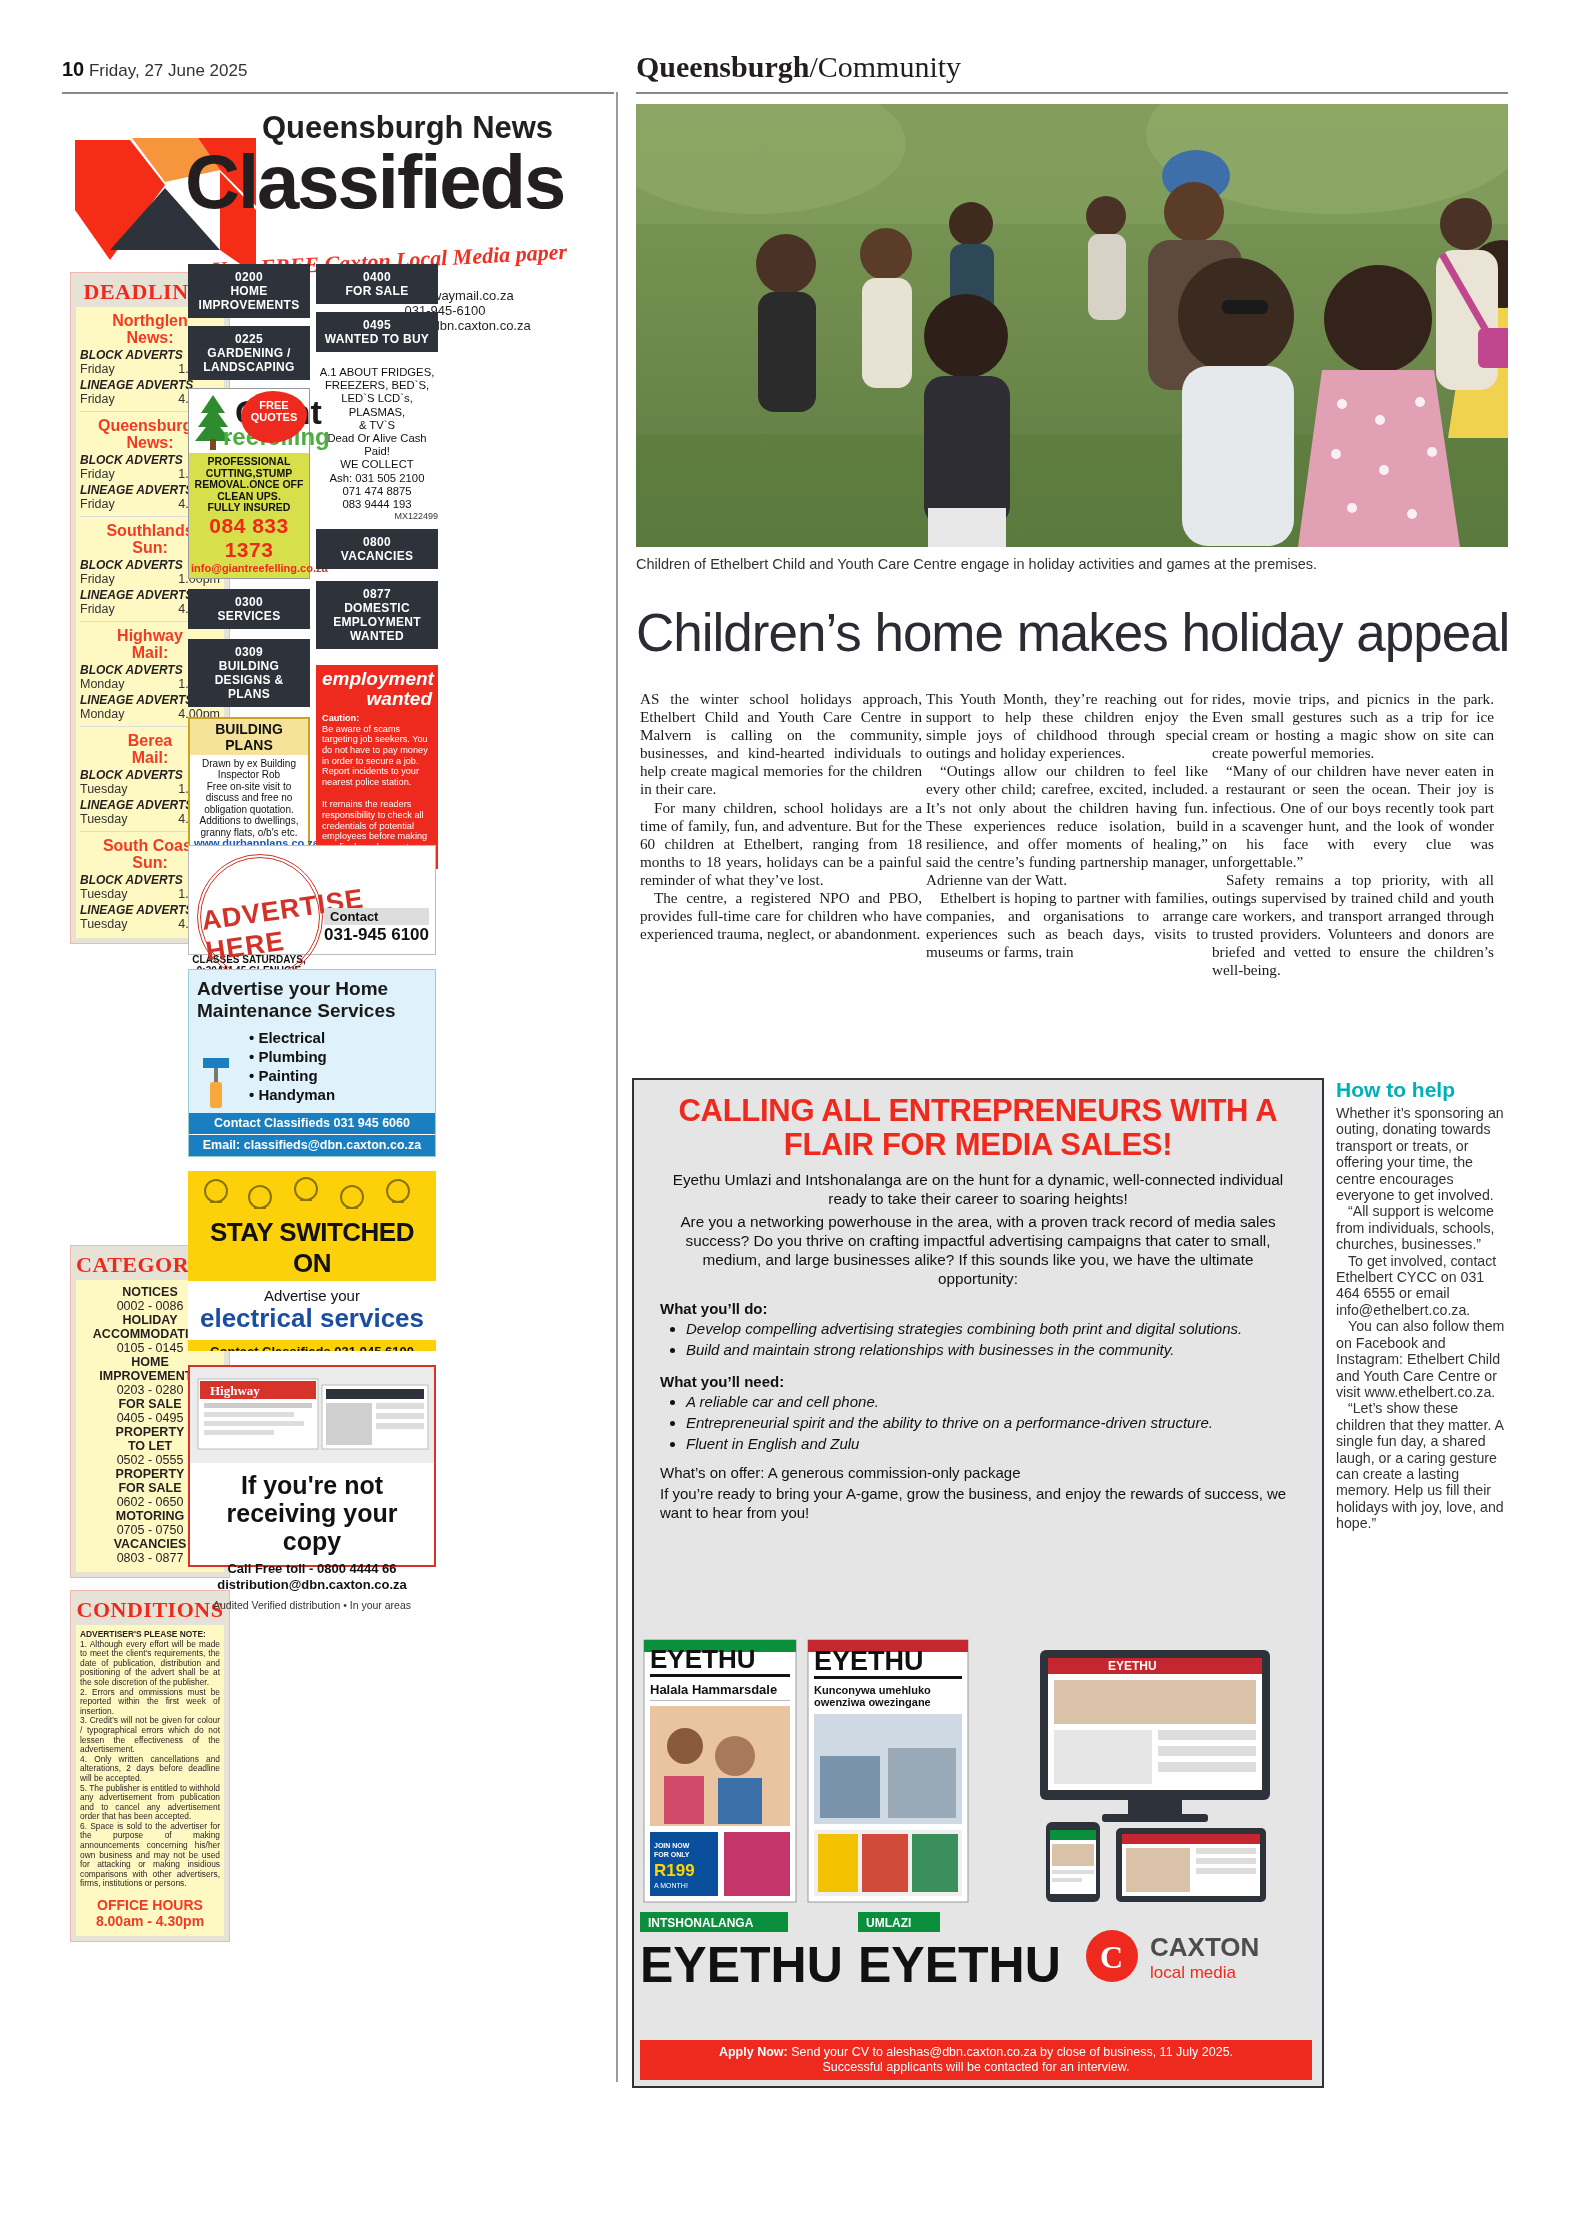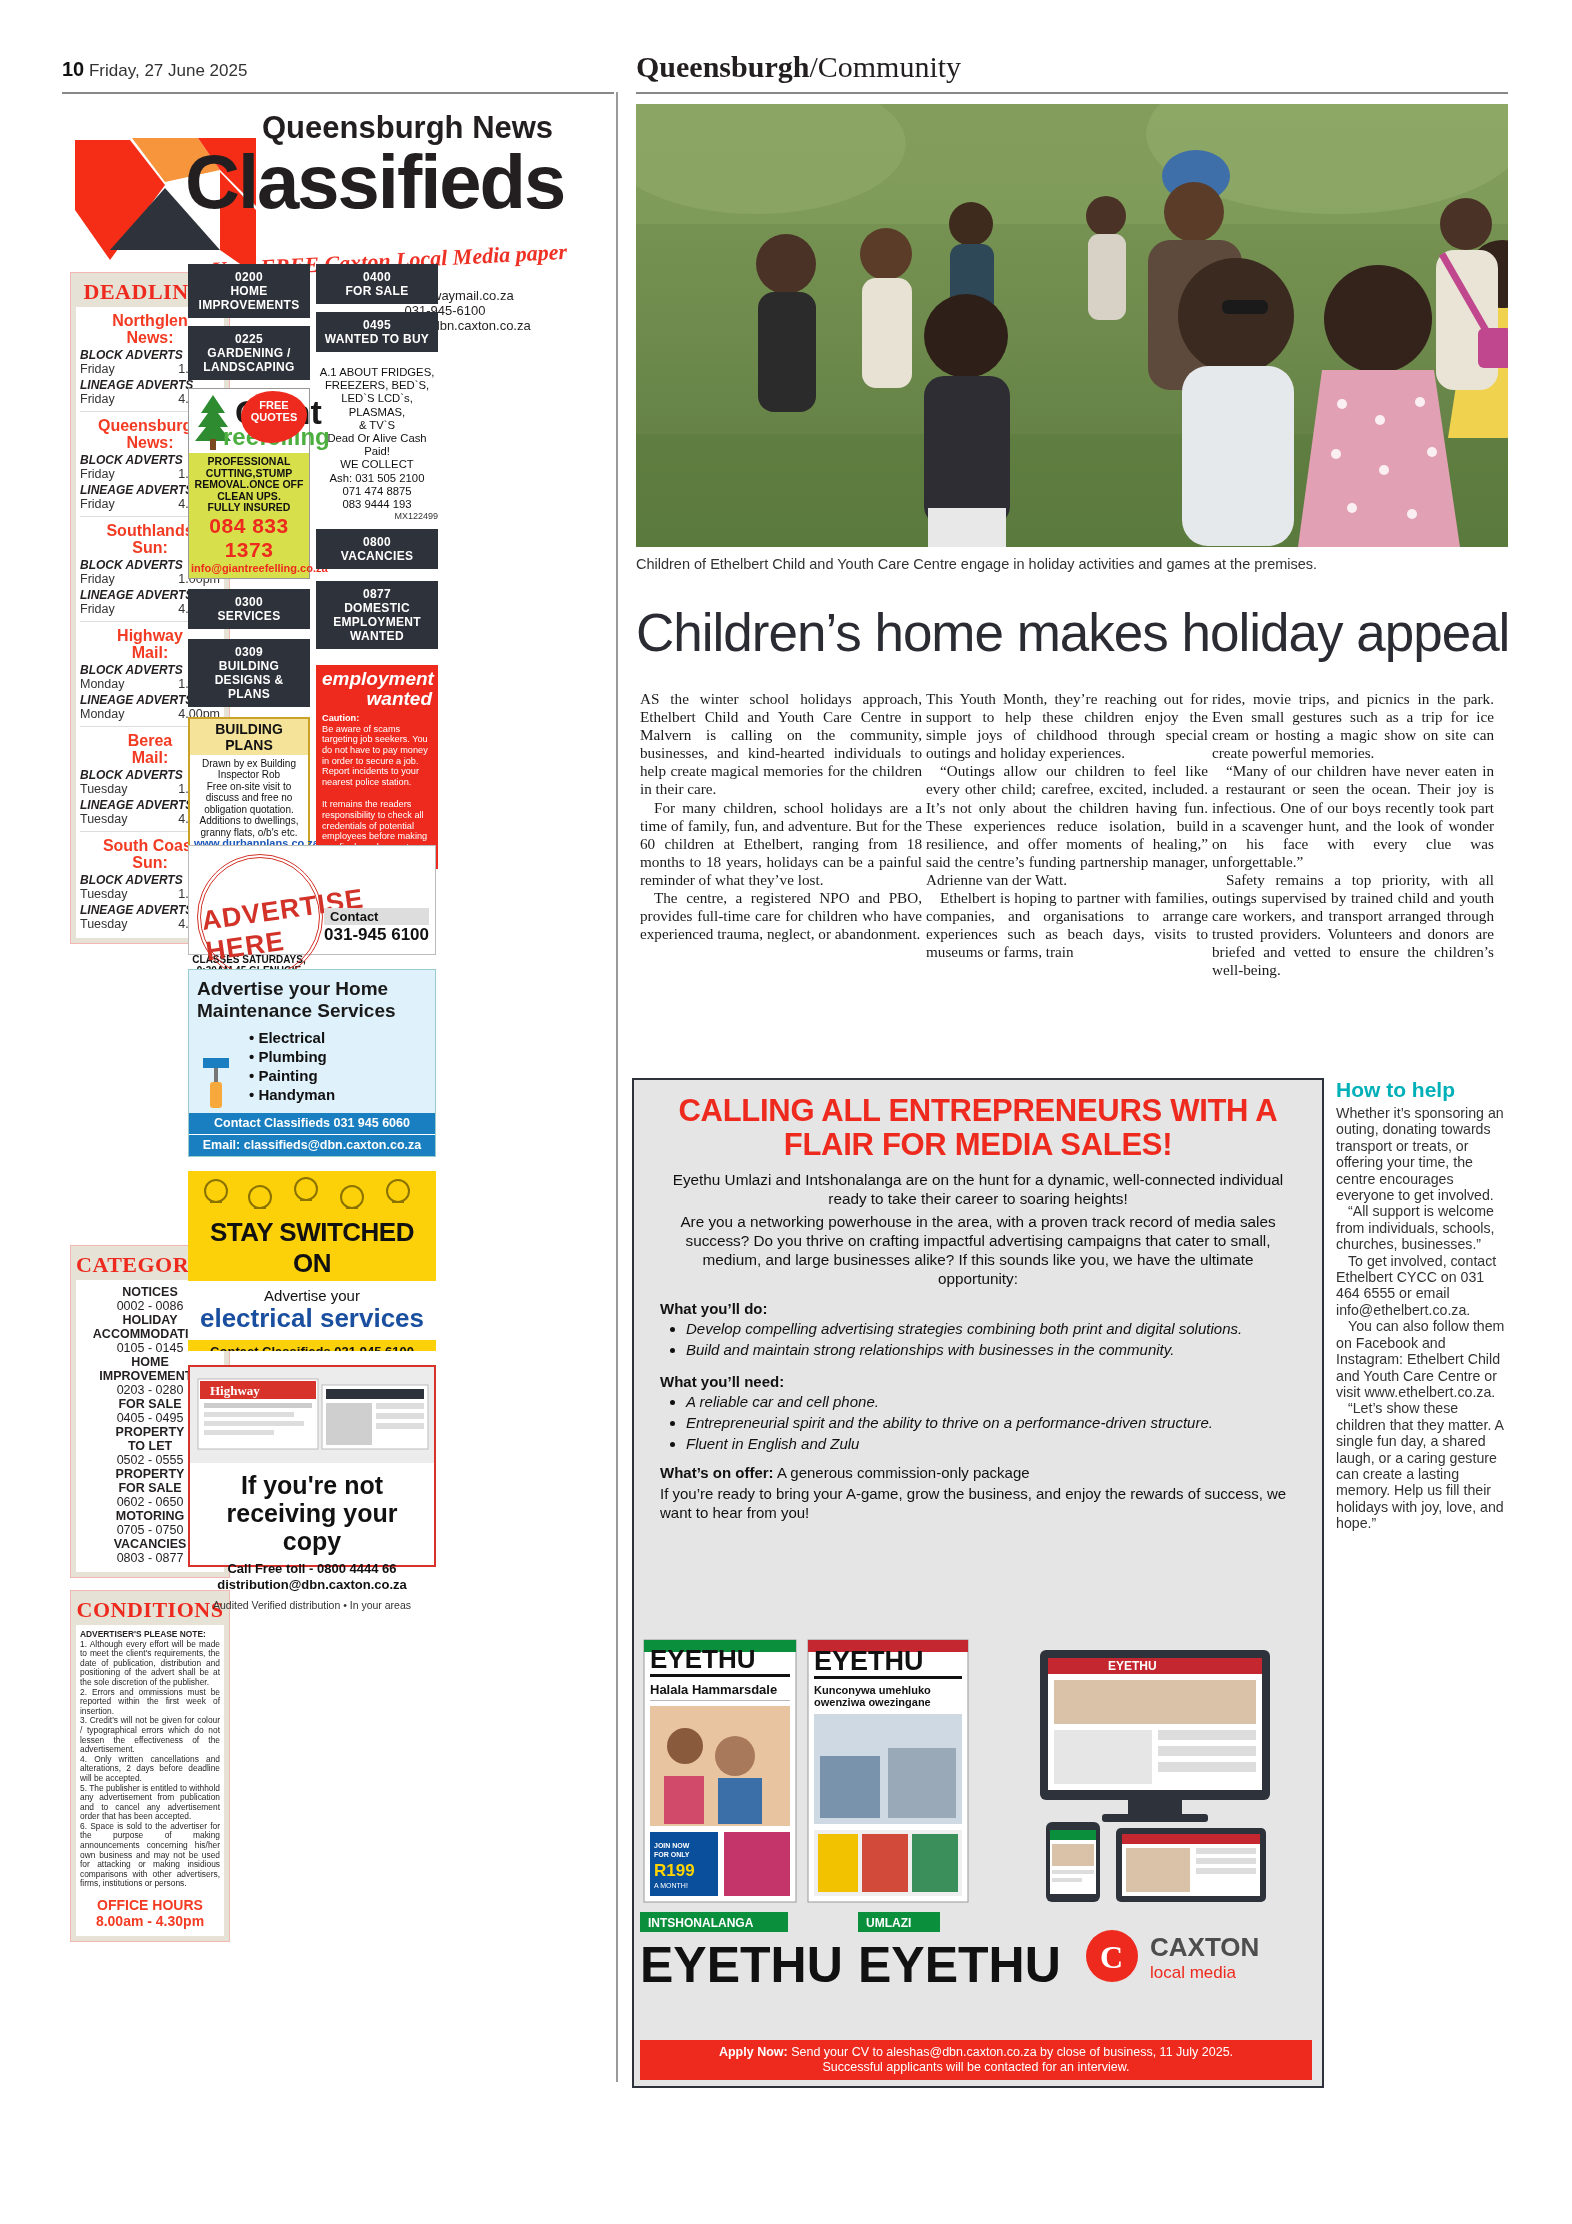--- a/index.html
+++ b/index.html
@@ -19,21 +19,21 @@
   .cl-word{position:absolute;left:185px;top:138px;font-size:76px;font-weight:bold;letter-spacing:-2px;color:#231f20;font-family:"Liberation Sans",sans-serif;}
   .cl-tag{position:absolute;left:212px;top:248px;font-size:22px;font-style:italic;font-weight:bold;color:#ee3124;transform:rotate(-3deg);font-family:"Liberation Serif",serif;}
   .cl-contact{position:absolute;left:300px;top:288px;width:290px;text-align:center;font-size:13px;line-height:15px;color:#231f20;}
   .dmark{position:absolute;left:70px;top:110px;width:190px;height:195px;}
 
   
   .sb{position:absolute;left:70px;width:160px;}
   .band{background:#ee2a1e;color:#fff;font-family:"Liberation Serif",serif;font-weight:bold;font-size:22px;text-align:center;letter-spacing:.5px;padding:2px 0;}
   .bandwrap{background:#e6e2d6;border:1px solid #f2b7b1;padding:4px 5px 5px 5px;}
   .bandwrap .band{background:#e6e2d6;color:#ee2a1e;}
-  .whitebox{background:#ffffff;padding:5px 4px 7px 4px;}
+  .whitebox{background:#fef9c3;padding:5px 4px 7px 4px;}
   .dl-title{color:#f23b22;font-weight:bold;font-size:16px;text-align:center;line-height:17px;}
   .dl-sub{font-style:italic;font-weight:bold;font-size:12px;color:#231f20;margin-top:2px;}
   .dl-row{display:flex;justify-content:space-between;font-size:12.5px;color:#333;}
   .dl-sep{border-top:1px solid #ddd;margin:5px 0;}
 
   .cat-line{text-align:center;font-size:12.5px;line-height:14px;color:#231f20;}
   .cat-line.b{font-weight:bold;}
 
   .cond{font-size:8.4px;line-height:9.6px;color:#231f20;text-align:justify;}
   .oh{color:#f23b22;font-weight:bold;font-size:14px;text-align:center;}
@@ -127,21 +127,21 @@
   .howto p+p{text-indent:12px;}
 
   
   .recruit{position:absolute;left:632px;top:1078px;width:688px;height:1006px;border:2px solid #2e333b;background:#e5e5e5;}
   .rec-h{color:#ee2a1e;font-weight:bold;font-size:31px;line-height:34px;text-align:center;padding:14px 24px 4px;letter-spacing:-.3px;}
   .rec-p{font-size:15.3px;line-height:19px;text-align:center;color:#111;padding:4px 34px 0;}
   .rec-sec{font-size:15px;font-weight:bold;color:#111;padding:12px 26px 0;}
   .rec-ul{margin:2px 26px 0 52px;padding:0;list-style:disc;font-style:italic;}
   .rec-ul li{font-size:15px;line-height:19px;color:#111;margin-bottom:2px;}
   .rec-offer{font-size:15px;line-height:19px;color:#111;padding:8px 26px 0;}
-  .rec-offer b{font-weight:bold;text-align:center;}
+  .rec-offer b{font-weight:normal;text-align:center;}
   .papers{position:absolute;left:6px;top:556px;width:672px;height:270px;}
   .brandbar{position:absolute;left:6px;top:832px;width:672px;height:84px;}
   .applybar{position:absolute;left:6px;bottom:6px;left:6px;width:672px;background:#ee2a1e;color:#fff;text-align:center;font-size:12.5px;line-height:15px;padding:5px 0;}
   .applybar b{font-weight:bold;}
 </style>
 </head>
 <body>
 
 <div class="page">
 

